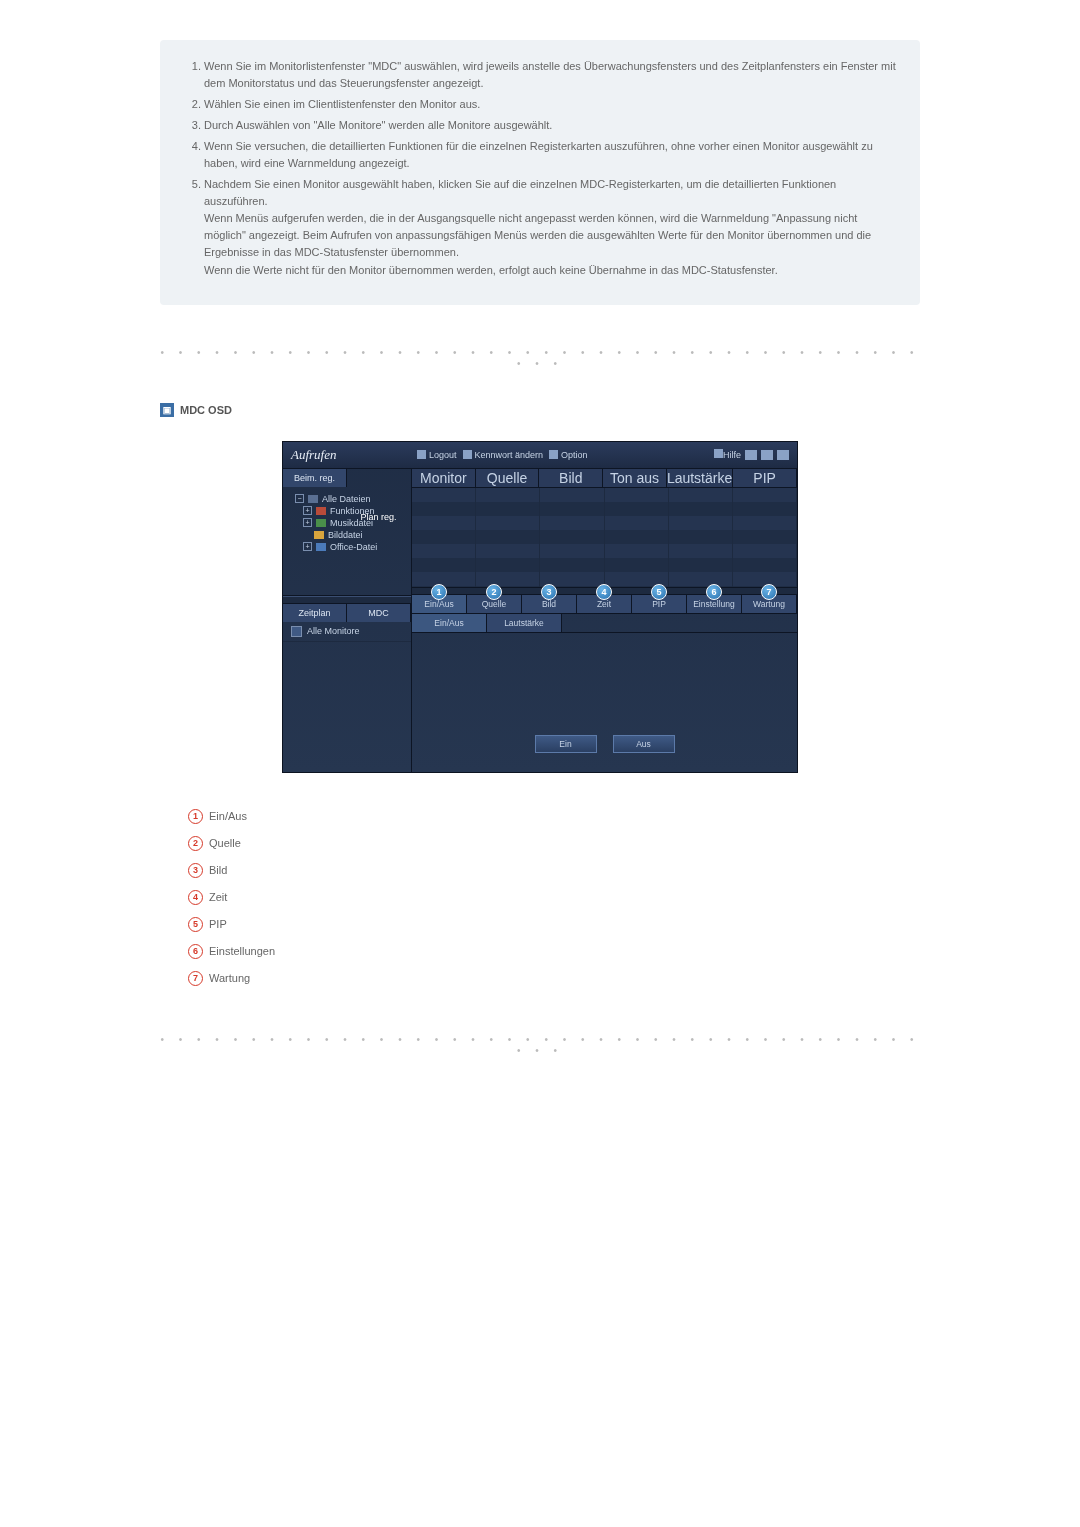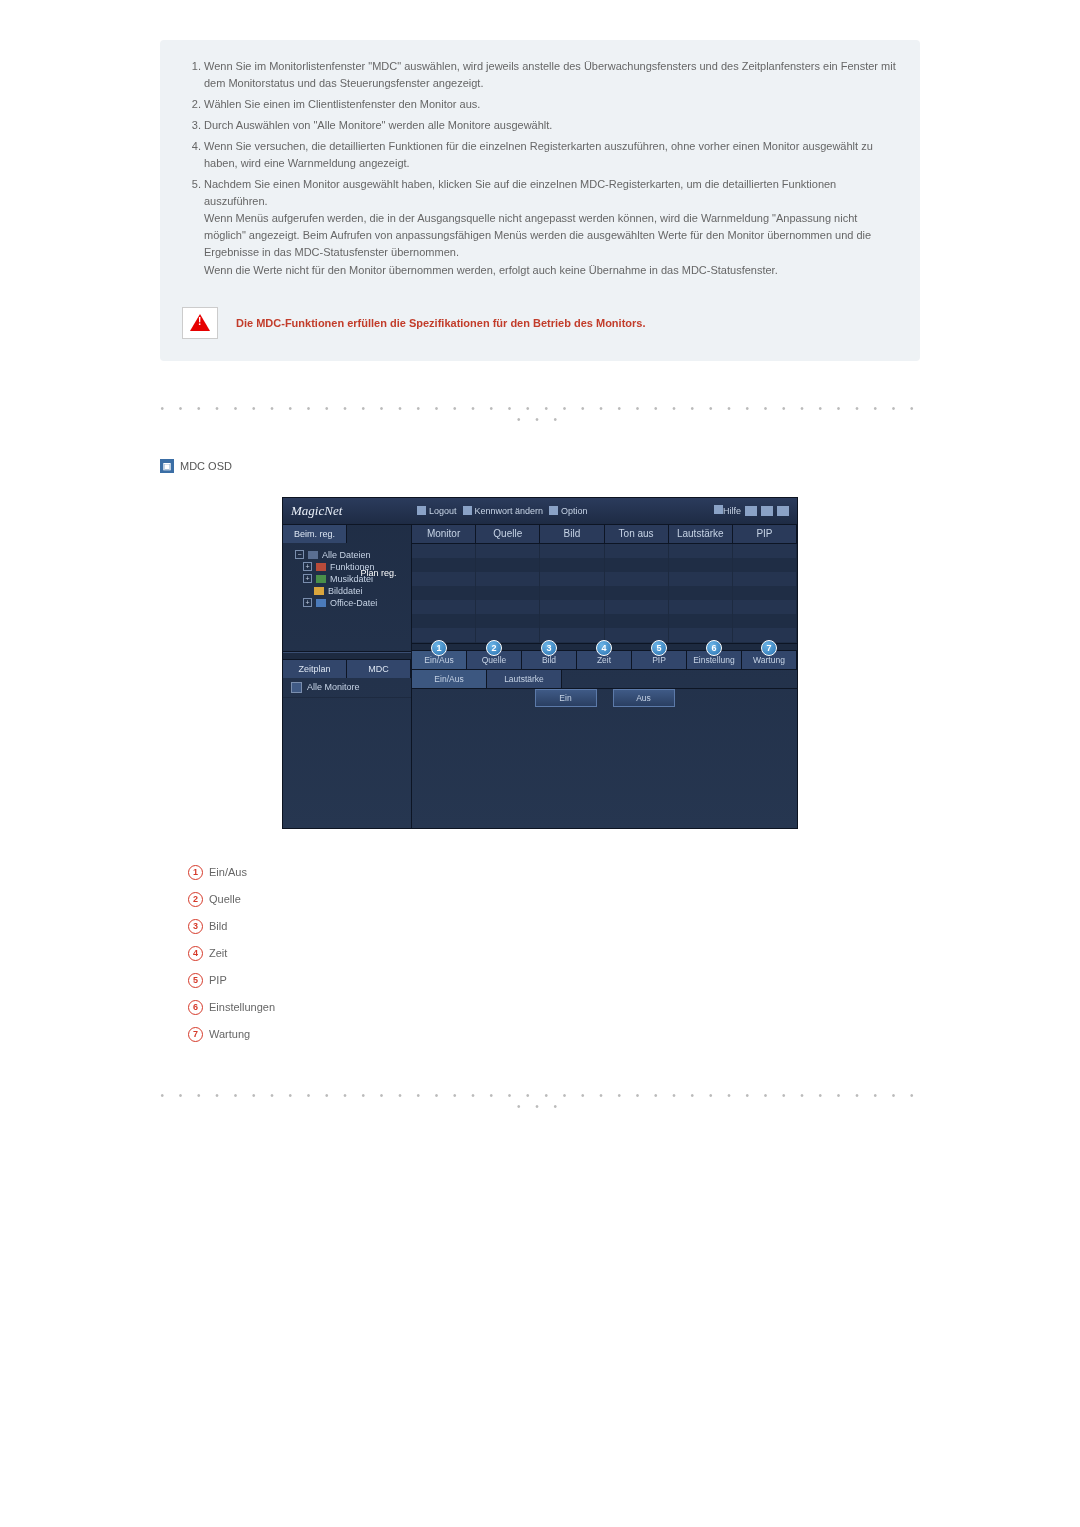--- a/index.html
+++ b/index.html
@@ -83,21 +83,21 @@
     background: #3b6ea5;
     margin-right: 6px;
     display: flex;
     align-items: center;
     justify-content: center;
     color: #fff;
     font-size: 9px;
     font-weight: bold;
   }
   .section-head .title {
-    font-weight: normal;
+    font-weight: bold;
     color: #555;
     font-size: 11px;
   }
 
   
   .shot {
     width: 514px;
     margin: 24px auto 30px auto;
     background: #2a3a5a;
     background: linear-gradient(#1f2d45, #263650);
@@ -241,21 +241,21 @@
     background: #2a3a5a;
     border-bottom: 1px solid #0d1524;
   }
   .mtab {
     flex: 1;
     display: flex;
     align-items: center;
     justify-content: center;
     border-right: 1px solid #0d1524;
     cursor: pointer;
-    font-size: 10px;
+    font-size: 14px;
   }
   .grid-area {
     height: 99px;
     border-bottom: 1px solid #0d1524;
     background: repeating-linear-gradient(#253450 0 14px, #1f2d45 14px 28px);
     display: flex;
   }
   .grid-col {
     flex: 1;
     border-right: 1px solid #1d2a40;
@@ -314,21 +314,21 @@
     border-right: 1px solid #0d1524;
     background: #32466b;
     cursor: pointer;
     font-size: 8.5px;
   }
   .detail-tab.sel { background: #3c5780; }
   .detail-body {
     height: 120px;
     border-top: 1px solid #0d1524;
     display: flex;
-    align-items: flex-start;
+    align-items: flex-end;
     justify-content: center;
     gap: 16px;
   }
   .dbtn {
     width: 60px;
     height: 16px;
     background: linear-gradient(#3f5a86, #2a3f62);
     border: 1px solid #5c7aa9;
     display: flex;
     align-items: center;
@@ -372,38 +372,32 @@
     <ol class="ol">
       <li class="li">Wenn Sie im Monitorlistenfenster "MDC" auswählen, wird jeweils anstelle des Überwachungsfensters und des Zeitplanfensters ein Fenster mit dem Monitorstatus und das Steuerungsfenster angezeigt.</li>
       <li class="li">Wählen Sie einen im Clientlistenfenster den Monitor aus.</li>
       <li class="li">Durch Auswählen von "Alle Monitore" werden alle Monitore ausgewählt.</li>
       <li class="li">Wenn Sie versuchen, die detaillierten Funktionen für die einzelnen Registerkarten auszuführen, ohne vorher einen Monitor ausgewählt zu haben, wird eine Warnmeldung angezeigt.</li>
       <li class="li" style="white-space:pre-line">Nachdem Sie einen Monitor ausgewählt haben, klicken Sie auf die einzelnen MDC-Registerkarten, um die detaillierten Funktionen auszuführen.
 Wenn Menüs aufgerufen werden, die in der Ausgangsquelle nicht angepasst werden können, wird die Warnmeldung "Anpassung nicht möglich" angezeigt. Beim Aufrufen von anpassungsfähigen Menüs werden die ausgewählten Werte für den Monitor übernommen und die Ergebnisse in das MDC-Statusfenster übernommen.
 Wenn die Werte nicht für den Monitor übernommen werden, erfolgt auch keine Übernahme in das MDC-Statusfenster.</li>
     </ol>
 
-    <div class="warning-row">
-      <div class="warning-icon">
-        <div class="warning-triangle"></div>
-      </div>
-      <div class="warning-text">Die MDC-Funktionen erfüllen die Spezifikationen für den Betrieb des Monitors.</div>
-    </div>
   </div>
 
   <div class="sep">• • • • • • • • • • • • • • • • • • • • • • • • • • • • • • • • • • • • • • • • • • • • •</div>
 
   <div class="section-head">
     <div class="sq-icon">▣</div>
     <div class="title">MDC OSD</div>
   </div>
 
   <div class="shot">
     <div class="shot-top">
-      <div class="logo">MagicNet</div>
+      <div class="logo">Aufrufen</div>
       <div class="tool-links">
         <span>
             <i class="tool-ico"></i>
             <span>Logout</span>
           </span>
         <span>
             <i class="tool-ico"></i>
             <span>Kennwort ändern</span>
           </span>
         <span>

